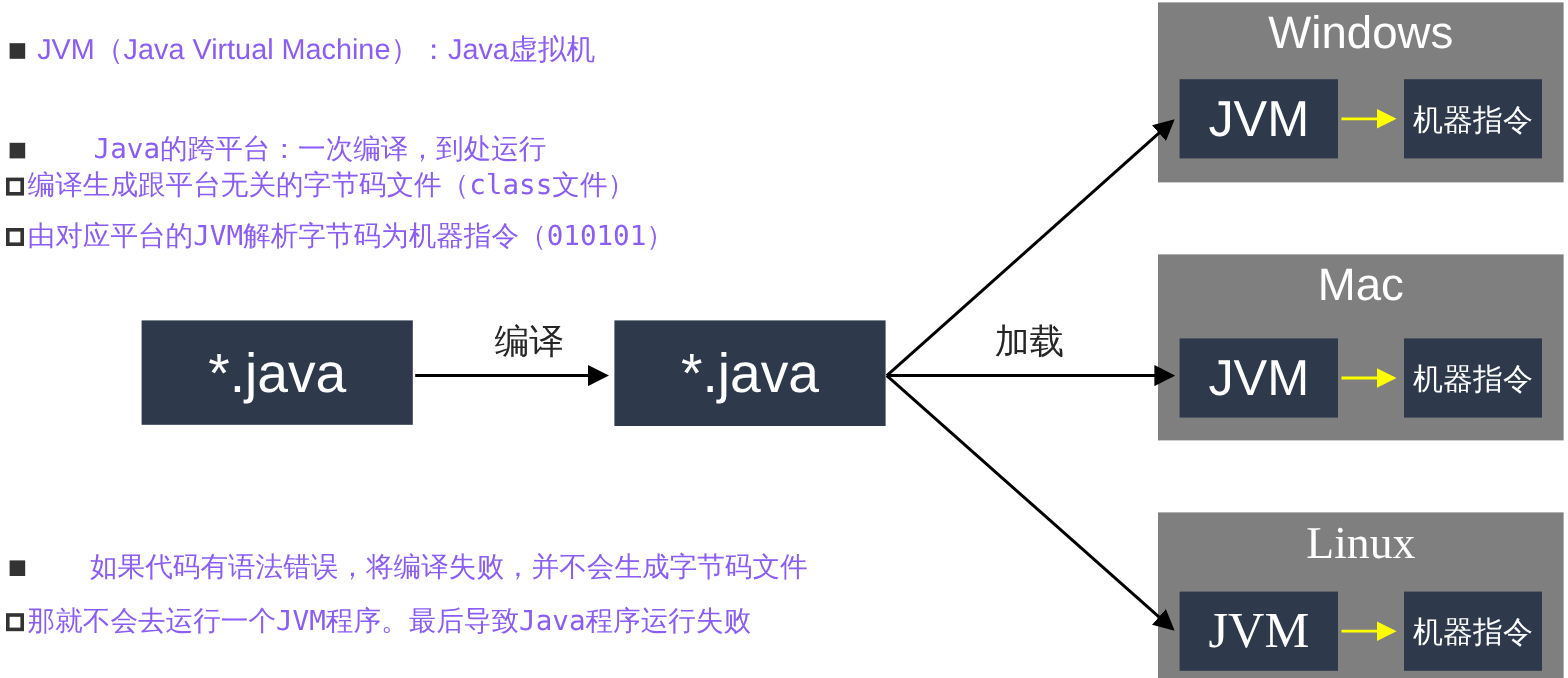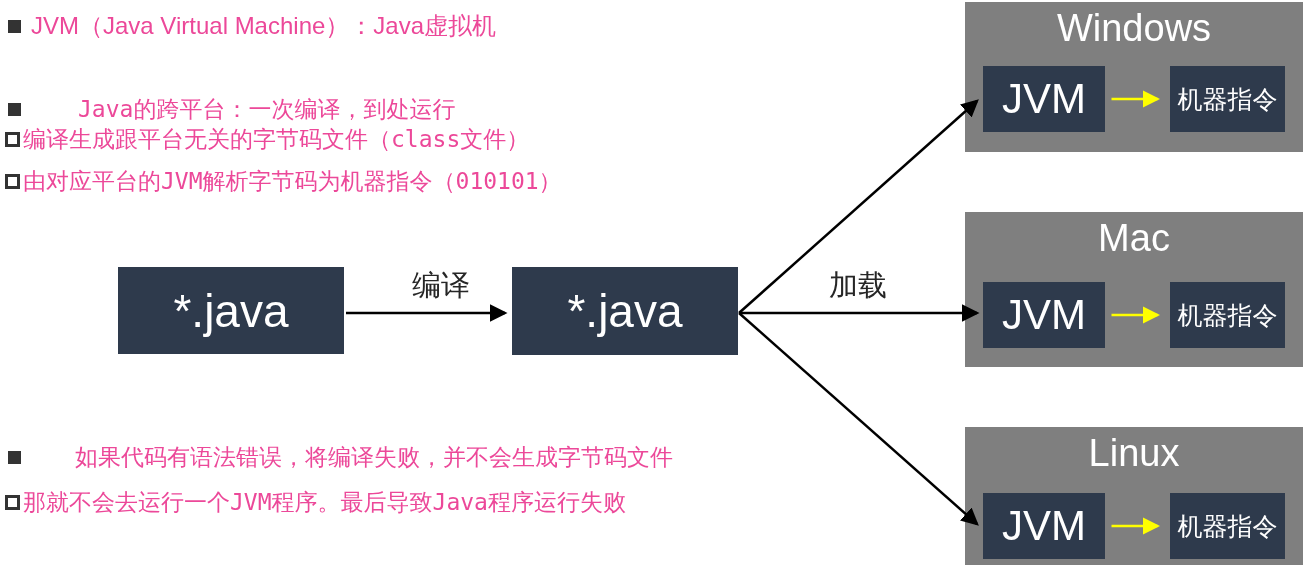--- a/index.html
+++ b/index.html
@@ -10,22 +10,22 @@
     position:relative;
     width:1307px; height:565px;
     background:#ffffff;
     overflow:hidden;
   }
 
   
   .bullet {
     position:absolute; left:5px;
     display:flex; align-items:center;
-    color:#ec4899; font-size:23px;
-    white-space:nowrap; line-height:1.2;
+    color:#8b5cf6; font-size:23px;
+    white-space:nowrap; line-height:1.2;margin-top:16px;
   }
   .marker { display:inline-block; width:13px; height:13px; flex:0 0 auto; }
   .marker.filled { background:#333333; margin-left:3px; margin-right:10px; }
   .marker.hollow { width:15px; height:15px; border:3px solid #333333; margin-right:3px; background:transparent; }
   .mono-mix { font-family:"DejaVu Sans Mono","Liberation Sans",sans-serif; }
   .l1 { top:12px; font-size:24px; }
   .l2 { top:96px;gap:47px; }
   .l3 { top:126px; }
   .l4 { top:168px; }
   .b1 { top:444px;gap:44px; }
@@ -40,34 +40,34 @@
   .box-java  { left:118px; top:267px; width:226px; height:87px; }
   .box-class { left:512px; top:267px; width:226px; height:88px; }
   .flow-label { position:absolute; color:#262626; font-size:29px; line-height:1.2;margin-left:16px; }
   .label-compile { left:396px; top:268px; }
   .label-load    { left:813px; top:268px; }
 
   
   .panel { position:absolute; left:965px; width:338px; background:#7f7f7f; }
   .panel-windows { top:2px;   height:150px;text-decoration:underline; }
   .panel-mac     { top:212px; height:155px; }
-  .panel-linux   { top:427px; height:138px; }
+  .panel-linux   { top:427px; height:138px;font-family:Liberation Serif, serif; }
   .panel-title {
     position:absolute; top:4px; left:0; right:0;
     text-align:center; color:#ffffff; font-size:38px; line-height:1.2;
   }
   .panel-row {
     position:absolute; left:18px; right:18px; height:66px;
     display:flex; align-items:center; justify-content:space-between;
   }
   .panel-windows .panel-row { top:64px; }
   .panel-mac     .panel-row { top:70px; }
   .panel-linux   .panel-row { top:66px; }
   .jvm-box {
-    width:122px; height:66px; background:#2e3a4c; color:#ffffff;
+    width:132px; height:66px; background:#2e3a4c; color:#ffffff;
     display:flex; align-items:center; justify-content:center; font-size:42px;
     flex:0 0 auto;
   }
   .instr-box {
     width:115px; height:66px; background:#2e3a4c; color:#ffffff;
     display:flex; align-items:center; justify-content:center; font-size:25px;
     flex:0 0 auto;
   }
   .yellow-arrow { flex:1 1 auto; height:18px; margin:0 1px; }
 

